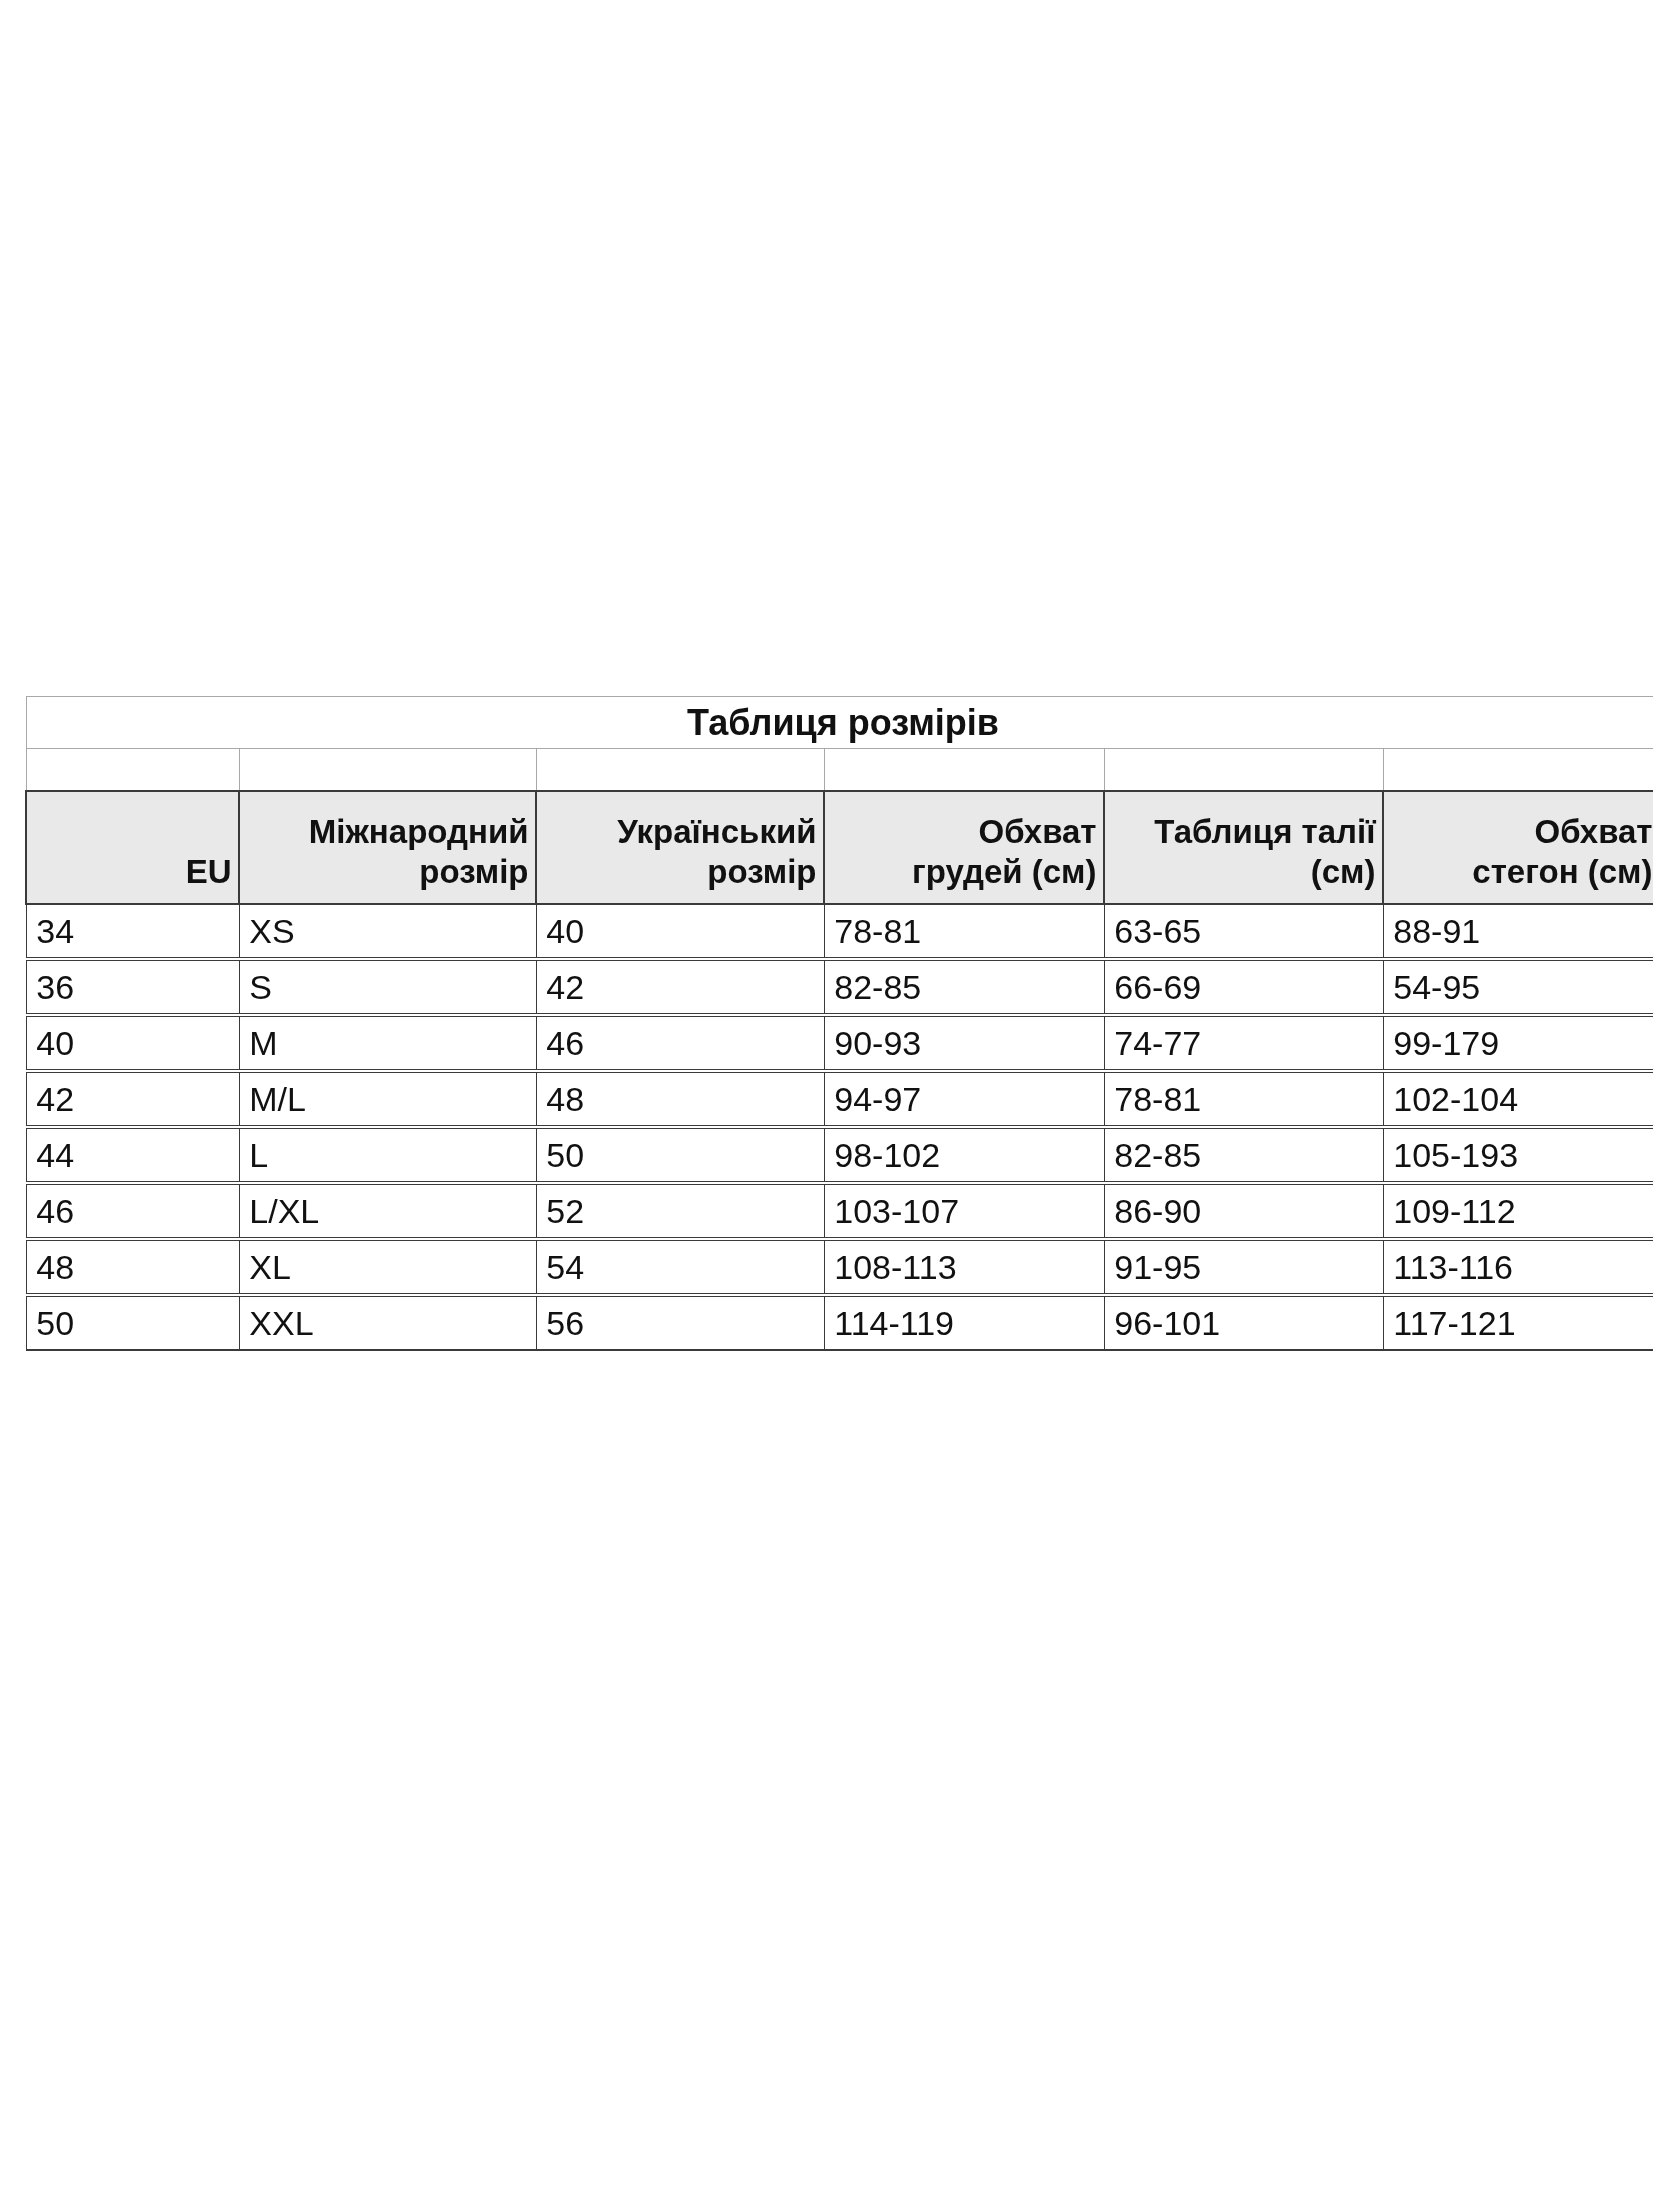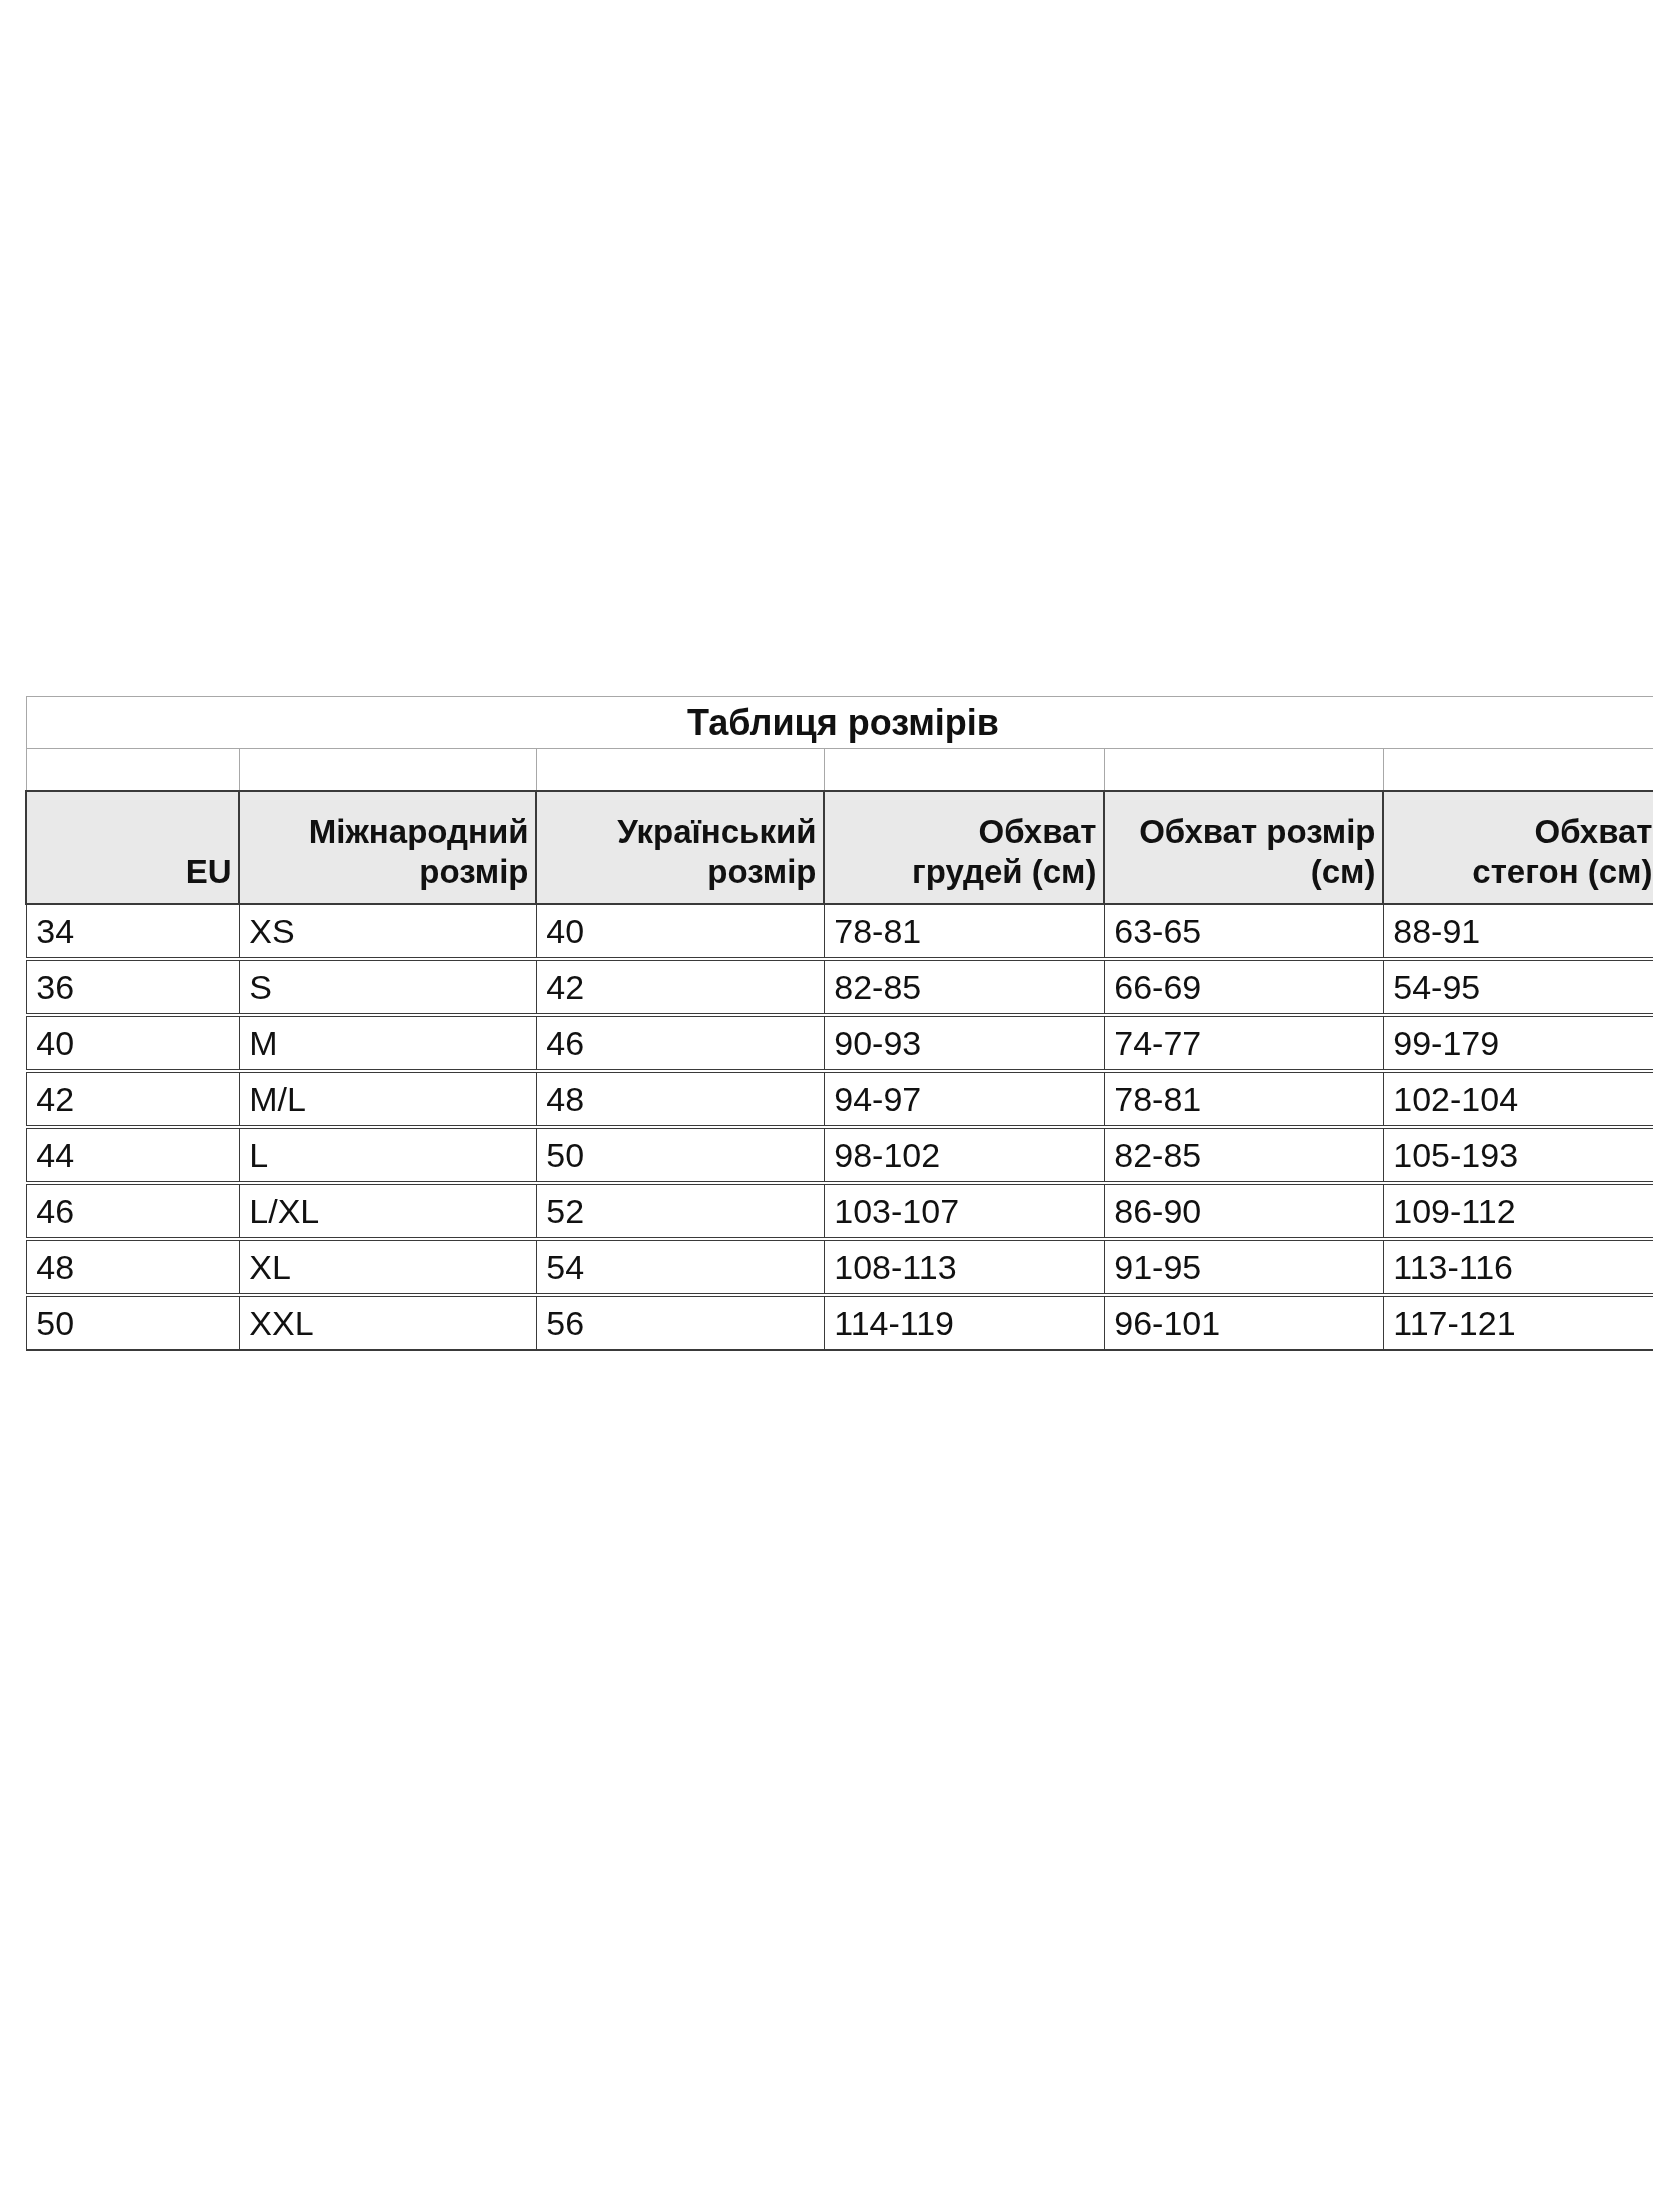--- a/index.html
+++ b/index.html
@@ -92,21 +92,21 @@
         <td class="s"></td>
       </tr>
       <tr>
         <td class="h">EU</td>
         <td class="h">Міжнародний
 розмір</td>
         <td class="h">Український
 розмір</td>
         <td class="h">Обхват
 грудей (см)</td>
-        <td class="h">Обхват розмір
+        <td class="h">Таблиця талії
 (см)</td>
         <td class="h">Обхват
 стегон (см)</td>
       </tr>
 
       <tr>
         <td class="d">34</td>
         <td class="d">XS</td>
         <td class="d">40</td>
         <td class="d">78-81</td>

